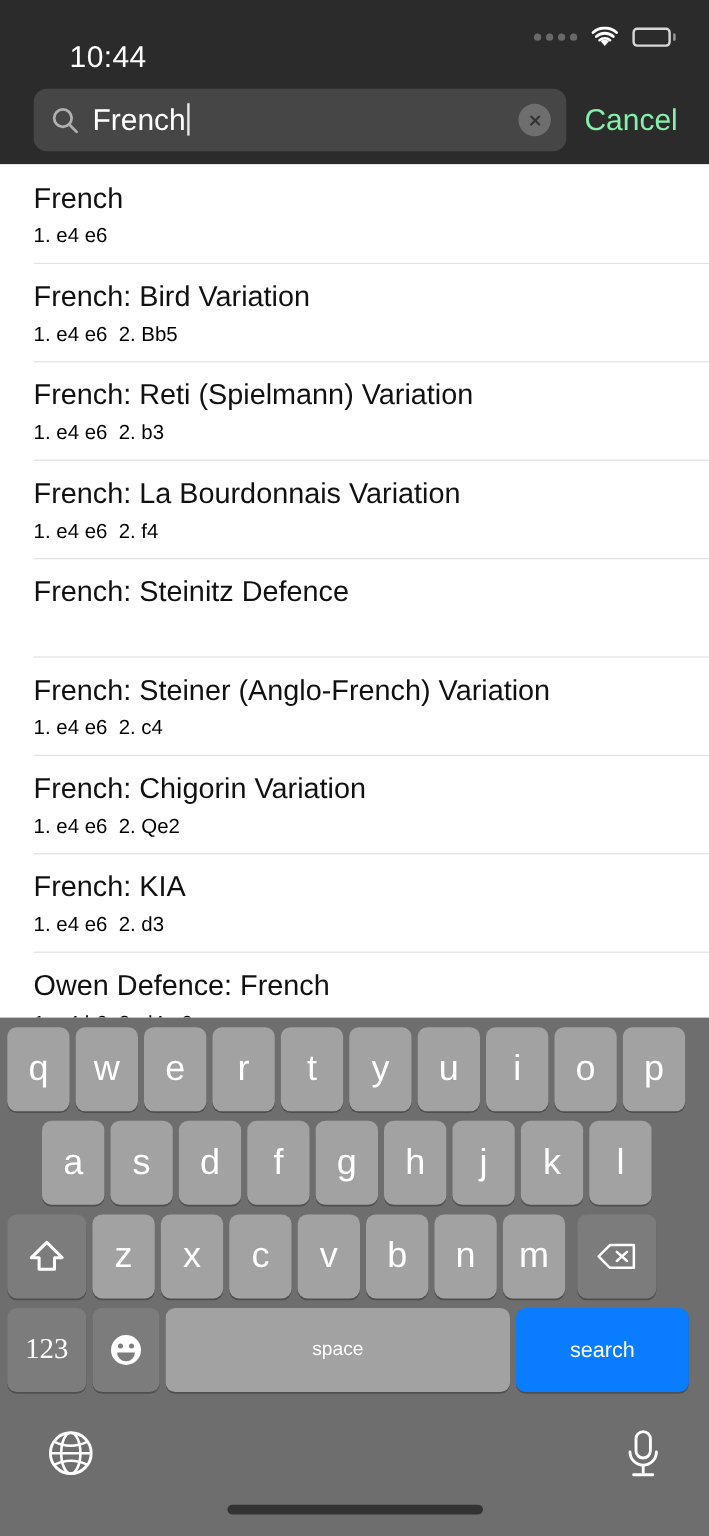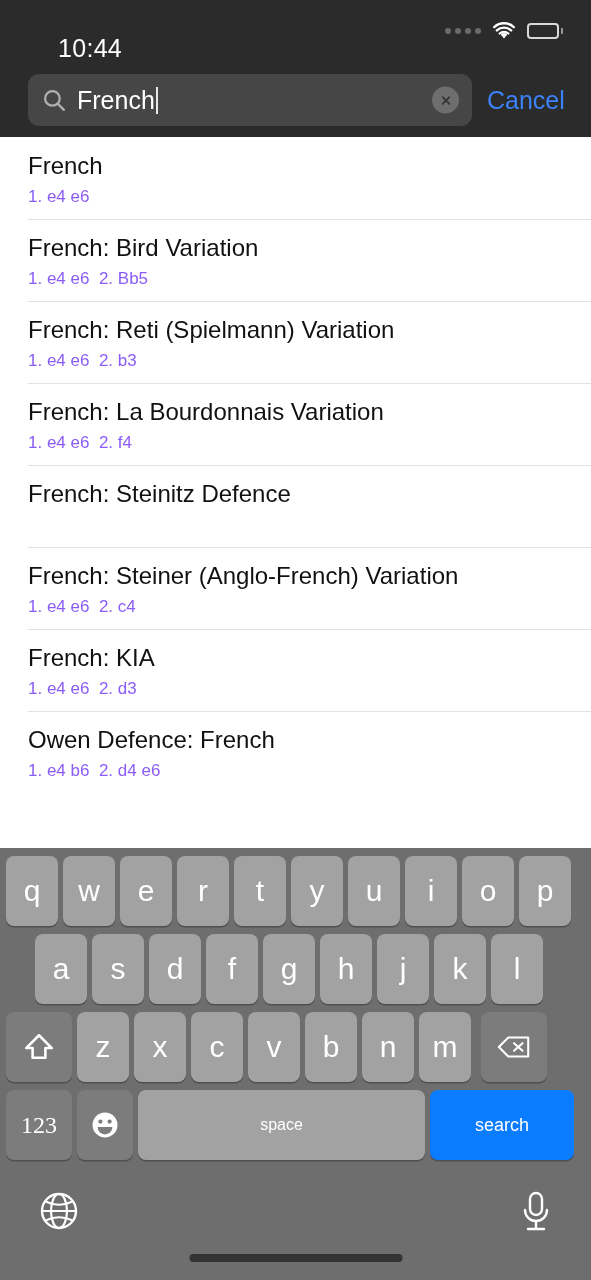--- a/index.html
+++ b/index.html
@@ -65,42 +65,42 @@
   }
   .clear-btn {
     position:absolute; right:13px; top:50%; transform:translateY(-50%);
     width:27px; height:27px; border-radius:50%;
     background:#6e6e6e;
     display:flex; align-items:center; justify-content:center;
   }
   .cancel-btn {
     position:absolute; left:487px; top:0; height:52px;
     display:flex; align-items:center;
-    color:#3b82f6; font-size:25px; white-space:nowrap;
+    color:#86efac; font-size:25px; white-space:nowrap;
   }
 
   
   .results {
     position:absolute; left:0; top:137px; width:591px; height:711px;
     background:#ffffff; overflow:hidden;
   }
   .row {
     position:relative; height:82px; padding:14px 28px 0 28px;
     background:#ffffff;
   }
   .row + .row::before {
     content:""; position:absolute; left:28px; top:0; right:0; height:1px;
     background:#e2e2e2;
   }
   .row-title {
     color:#111111; font-size:24px; line-height:30px;
     white-space:nowrap; overflow:hidden;
   }
   .row-moves {
-    color:#8b5cf6; font-size:17px; line-height:24px; margin-top:4px;
+    color:#000000; font-size:17px; line-height:24px; margin-top:4px;
     white-space:pre; overflow:hidden;
   }
 
   
   .keyboard {
     position:absolute; left:0; top:848px; width:591px; height:432px;
     background:#6e6e6e;
   }
   .krow { position:absolute; left:0; width:591px; display:flex; }
   .krow-1 { top:8px; left:6px; gap:5px; }
@@ -206,20 +206,24 @@
     <div class="row">
       <div class="row-title">French: La Bourdonnais Variation</div>
       <div class="row-moves">1. e4 e6  2. f4</div>
     </div>
     <div class="row">
       <div class="row-title">French: Steinitz Defence</div>
     </div>
     <div class="row">
       <div class="row-title">French: Steiner (Anglo-French) Variation</div>
       <div class="row-moves">1. e4 e6  2. c4</div>
+    </div>
+    <div class="row">
+      <div class="row-title">French: Chigorin Variation</div>
+      <div class="row-moves">1. e4 e6  2. Qe2</div>
     </div>
     <div class="row">
       <div class="row-title">French: KIA</div>
       <div class="row-moves">1. e4 e6  2. d3</div>
     </div>
     <div class="row">
       <div class="row-title">Owen Defence: French</div>
       <div class="row-moves">1. e4 b6  2. d4 e6</div>
     </div>
 

